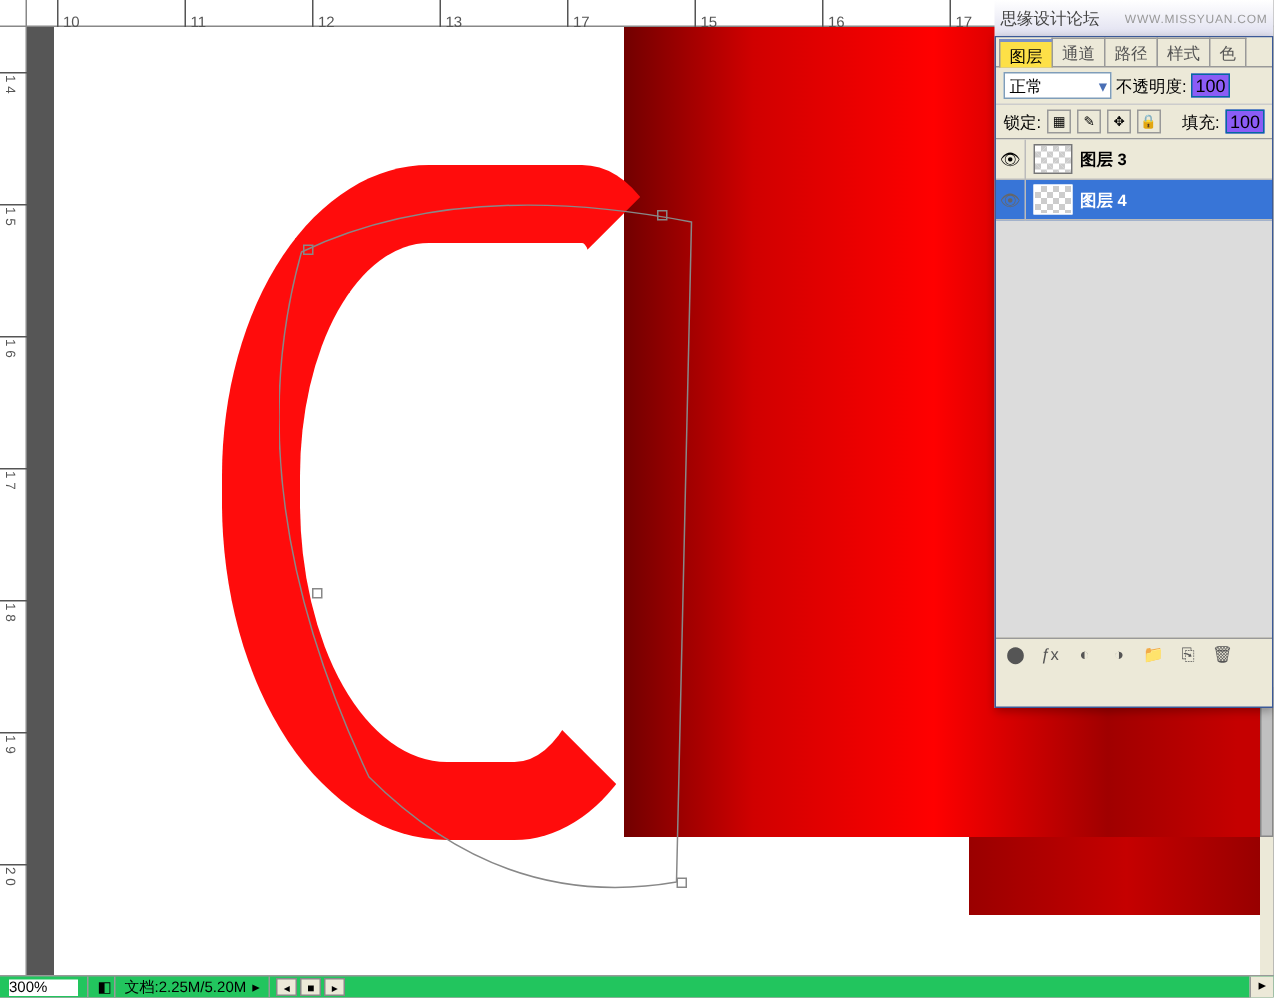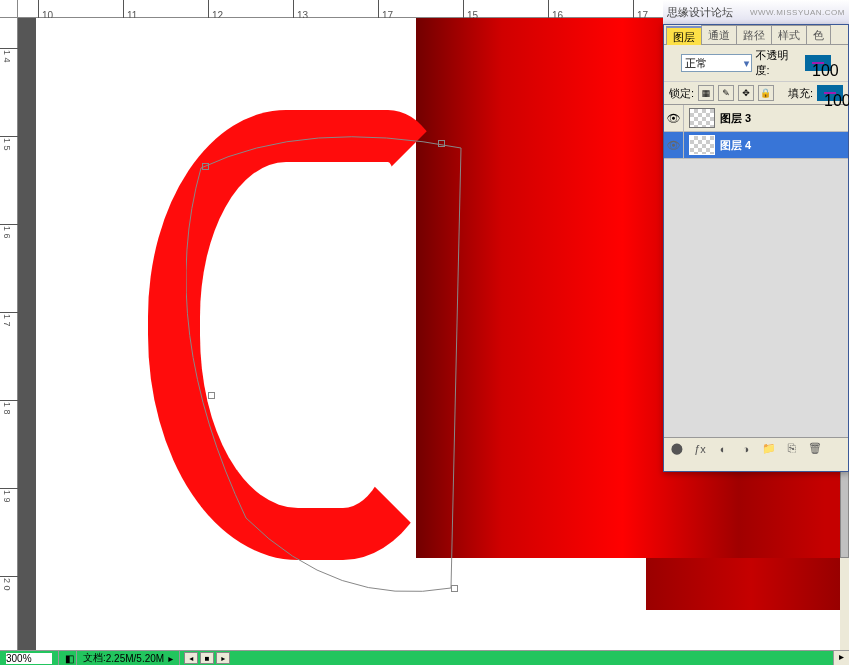--- a/index.html
+++ b/index.html
@@ -144,21 +144,21 @@
     }
     .tab.active {
       background: #fde047;
       color: #000;
       position: relative;
       top: 1px;
       border-top: 2px solid #7a8fc7;
     }
     
     .panel-opts {
-      padding: 3px 17px;
+      padding: 3px 5px;
       display: flex;
       align-items: center;
       gap: 3px;
       border-bottom: 1px solid #ccc;
     }
     .select-box {
       width: 72px; height: 18px;
       background: #fff;
       border: 1px solid #7f9db9;
       display: flex;
@@ -169,25 +169,25 @@
     }
     .select-box::after {
       content: "▾";
       position: absolute;
       right: 2px;
       color: #4a6fb5;
     }
     .opt-label { font-size: 11px; }
     .opt-input {
       width: 26px; height: 16px;
-      background: #a21caf;
-      border: 7px solid #0369a1;
+      background: #8b5cf6;
+      border: 1px solid #0369a1;
       text-align: right;
       padding-right: 2px;
-      font-size: 16px;
+      font-size: 12px;
     }
     
     .lock-row {
       padding: 3px 5px;
       display: flex;
       align-items: center;
       gap: 4px;
       border-bottom: 1px solid #999;
       font-size: 11px;
     }

